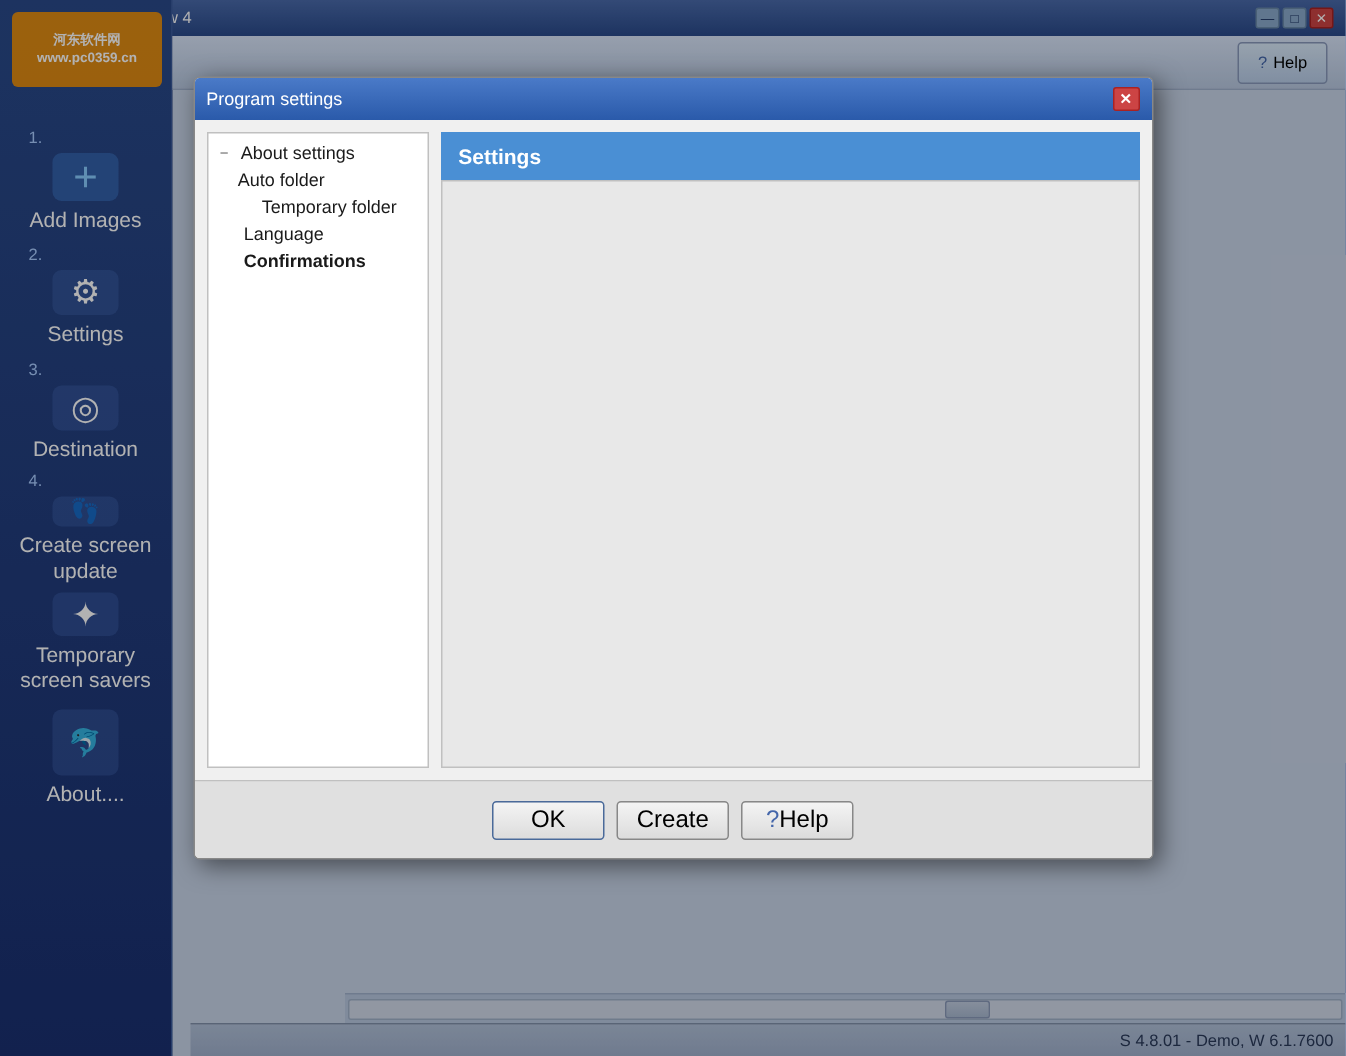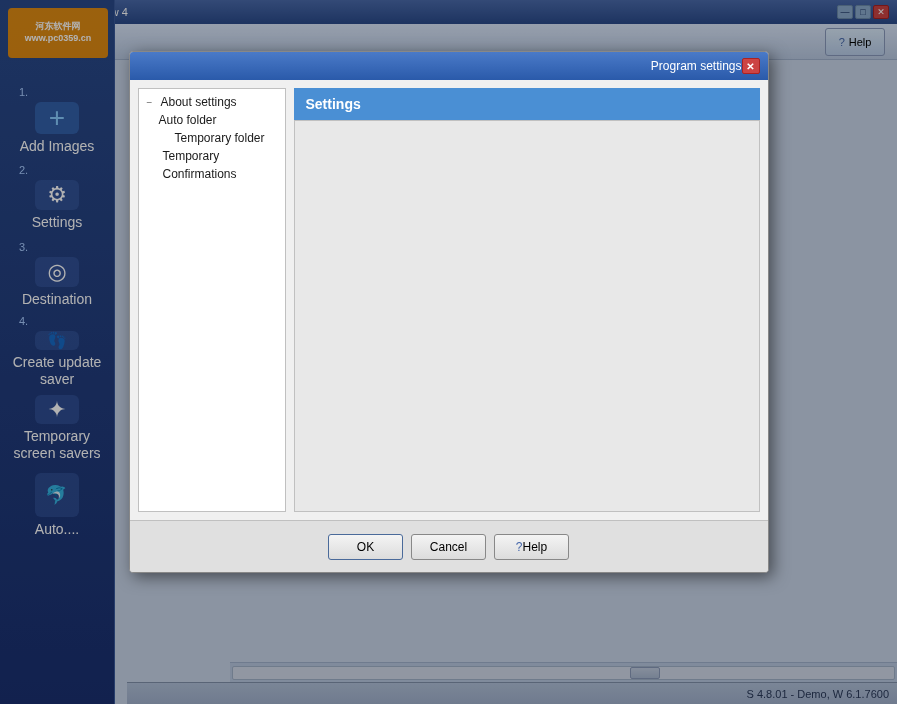--- a/index.html
+++ b/index.html
@@ -205,21 +205,20 @@
       top: -40px;
     }
 
     .dialog-titlebar {
       height: 28px;
       background: linear-gradient(180deg, #4a7ac8 0%, #2a5aaa 100%);
       display: flex;
       align-items: center;
       padding: 0 8px;
       border-radius: 3px 3px 0 0;
-      text-align: right;
     }
 
     .dialog-title {
       color: white;
       font-size: 12px;
       flex: 1;
     }
 
     .dialog-close {
       width: 18px;
@@ -320,21 +319,21 @@
 
     .dialog-btn {
       min-width: 75px;
       height: 26px;
       background: linear-gradient(180deg, #f4f4f4 0%, #dcdcdc 100%);
       border: 1px solid #888;
       border-radius: 3px;
       display: flex;
       align-items: center;
       justify-content: center;
-      font-size: 12px;
+      font-size: 16px;
       cursor: pointer;
       padding: 0 12px;
     }
 
     .dialog-btn.default {
       border-color: #4a6a9a;
     }
 
     
     .scrollbar-area {
@@ -420,31 +419,31 @@
 
   <div class="sidebar-item">
     <span class="step-num">3.</span>
     <div class="icon-circle" style="background:rgba(80,120,200,0.3);">◎</div>
     <span class="item-label">Destination</span>
   </div>
 
   <div class="sidebar-item">
     <span class="step-num">4.</span>
     <div class="icon-circle" style="background:rgba(80,120,200,0.3);font-size:16px;">👣</div>
-    <span class="item-label">Create update saver</span>
+    <span class="item-label">Create screen update</span>
   </div>
 
   <div class="sidebar-item">
     <div class="icon-circle" style="background:rgba(80,120,200,0.3);">✦</div>
     <span class="item-label">Temporary screen savers</span>
   </div>
 
   <div class="sidebar-item">
     <div class="icon-circle" style="background:rgba(80,120,200,0.3);font-size:18px;">🐬</div>
-    <span class="item-label">Auto....</span>
+    <span class="item-label">About....</span>
   </div>
 </div>
 
 <div class="main-content">
   <div class="toolbar">
     <div style="flex:1;"></div>
     <div class="help-btn">
       <span style="color:#4466aa;">?</span>
       <span>Help</span>
     </div>
@@ -476,41 +475,41 @@
           <span class="tree-expand">−</span>
           <span>About settings</span>
         </div>
         <div class="tree-item">
           <span>Auto folder</span>
         </div>
         <div class="tree-item" style="padding-left:20px;text-align:center;">
           <span>Temporary folder</span>
         </div>
         <div class="tree-item" style="padding-left:20px;">
-          <span>Temporary</span>
+          <span>Language</span>
         </div>
-        <div class="tree-item" style="padding-left:20px;">
+        <div class="tree-item" style="padding-left:20px;font-weight:bold;">
           <span>Confirmations</span>
         </div>
       </div>
 
       <div class="content-panel">
         <div class="settings-header">
           <span class="settings-header-text">Settings</span>
         </div>
         <div class="settings-content"></div>
       </div>
     </div>
 
     <div class="dialog-footer">
       <div class="dialog-btn default">
         <span>OK</span>
       </div>
       <div class="dialog-btn">
-        <span>Cancel</span>
+        <span>Create</span>
       </div>
       <div class="dialog-btn">
         <span style="color:#4466aa;">?</span>
         <span>Help</span>
       </div>
     </div>
   </div>
 </div>
 
 </body></html>

